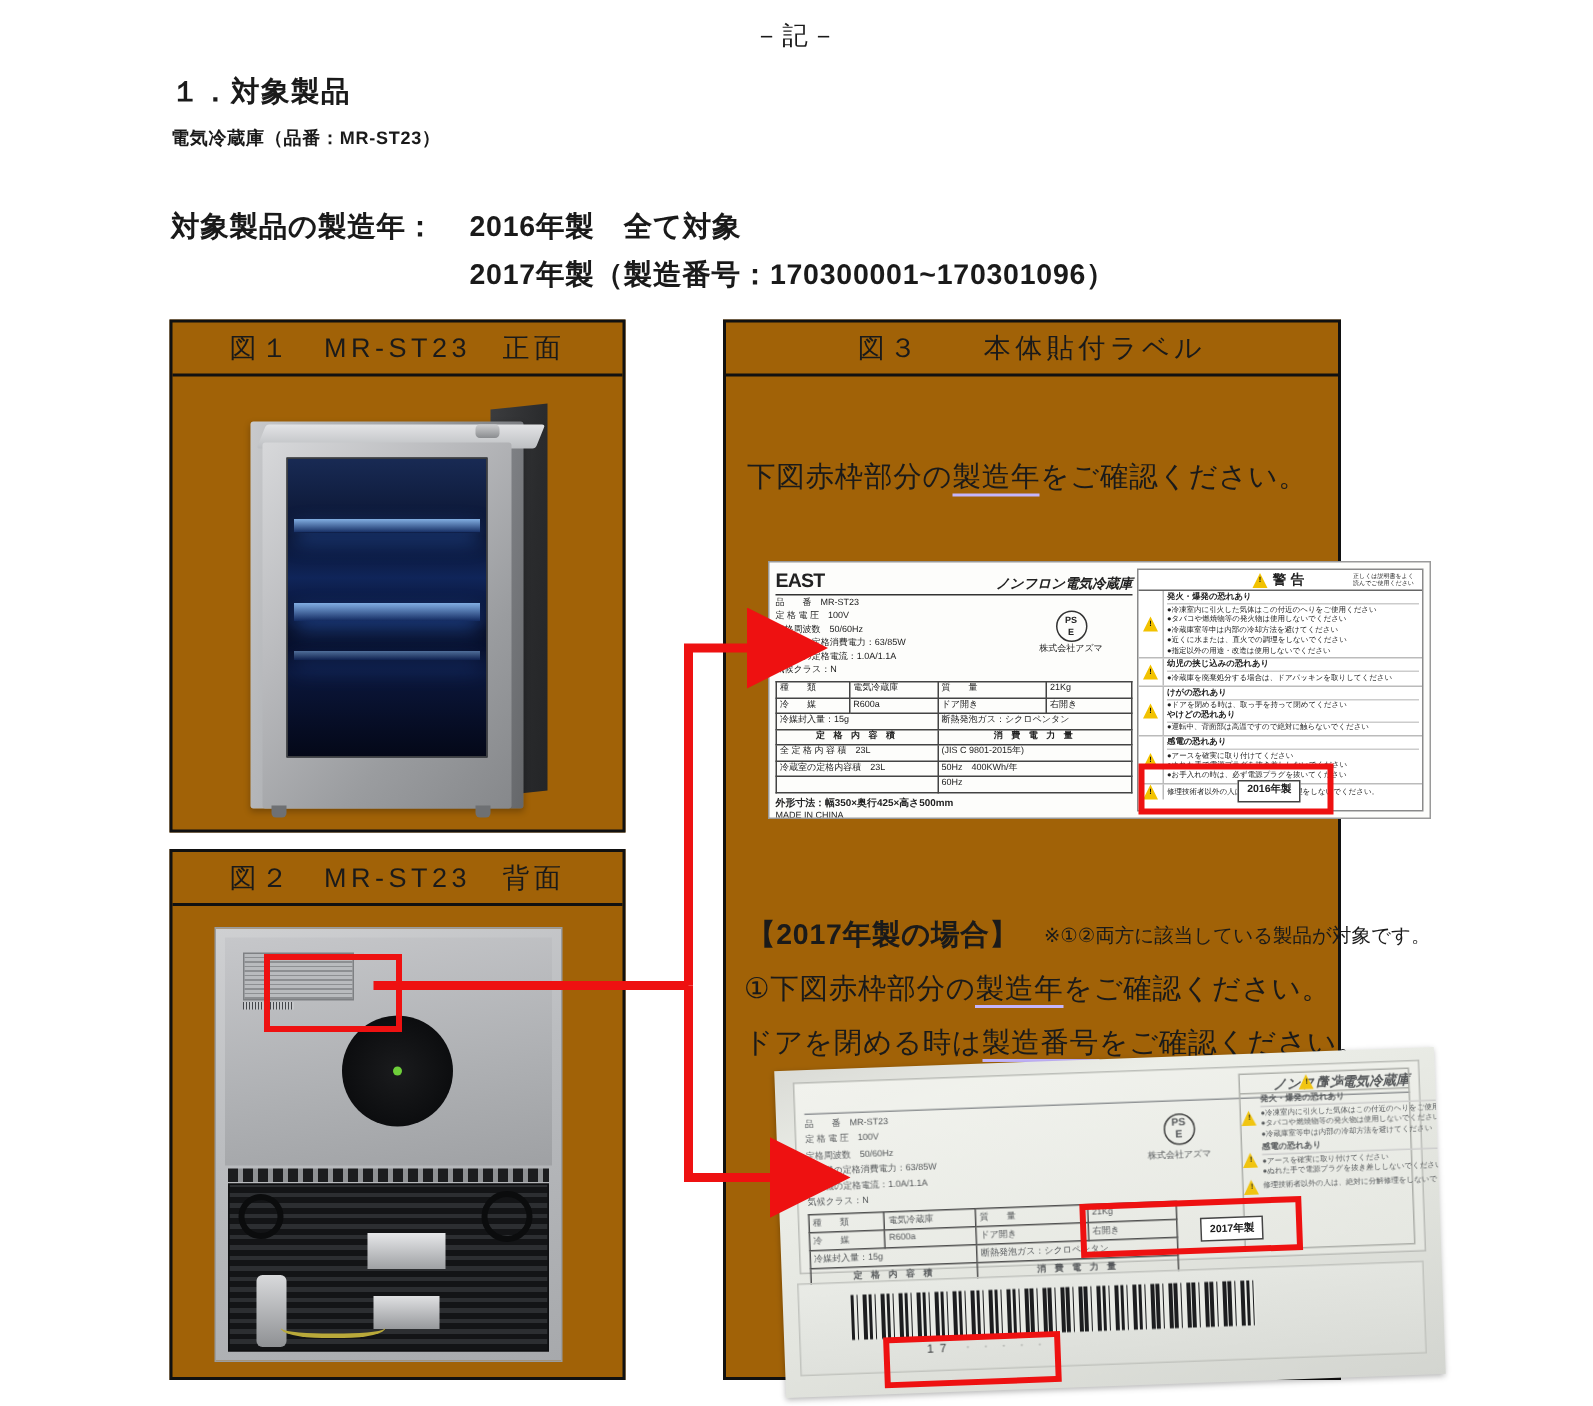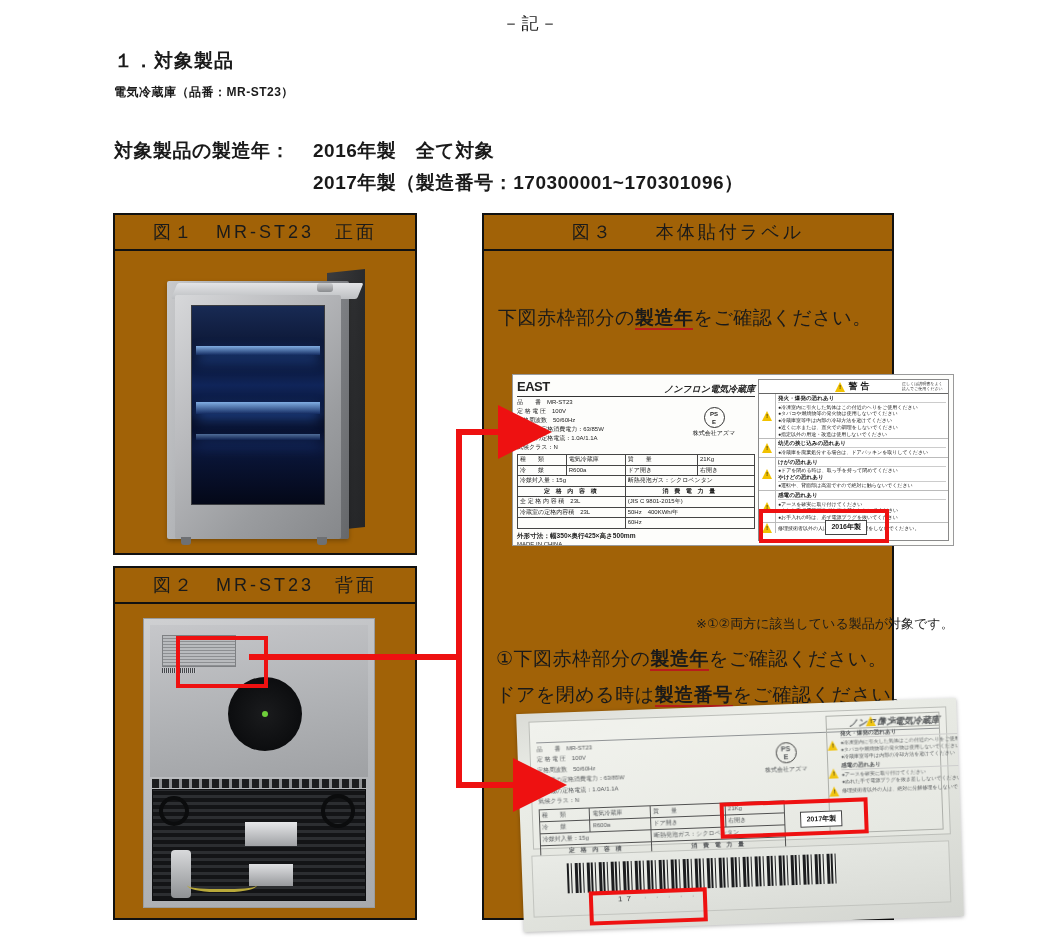--- a/index.html
+++ b/index.html
@@ -162,21 +162,21 @@
 
   
   .f3-body { position: relative; width: 100%; height: calc(100% - 34px); }
   .f3-line { position: absolute; white-space: nowrap; }
   .t2016a { left: 14px; top: 16px;  font-size: 19px; font-weight: bold; letter-spacing: .5px; }
   .t2016b { left: 14px; top: 54px;  font-size: 19px; letter-spacing: .5px; }
   .t2017a { left: 14px; top: 359px; font-size: 19px; font-weight: bold; letter-spacing: .5px; }
   .t2017note { left: 212px; top: 364px; font-size: 13px; letter-spacing: 0; }
   .t2017b { left: 12px; top: 395px; font-size: 19px; letter-spacing: .5px; }
   .t2017c { left: 12px; top: 431px; font-size: 19px; letter-spacing: .5px; }
-  .emph { font-weight: bold; border-bottom: 2px solid #b91c1c; }
+  .emph { font-weight: normal; border-bottom: 2px solid #c4b5fd; }
 
   
   #label2016 {
     position: absolute; left: 28px; top: 123px; width: 442px; height: 172px;
     background: #fdfdfb; border: 1px solid #9a9a9a; box-sizing: border-box;
     font-size: 5.4px; line-height: 1.25; color: #222; overflow: hidden;
   }
   .lb-inner { position: absolute; inset: 4px; display: flex; gap: 3px; }
   .lb-left  { width: 238px; position: relative; }
   .lb-right { flex: 1; border: 1px solid #8a8a8a; position: relative; background:#fff; }
@@ -452,20 +452,21 @@
               <p>修理技術者以外の人は、絶対に分解修理をしないでください。</p>
             </div>
           </div>
         </div>
       </div>
 
       <div class="year-chip" style="right:86px; bottom:10px;">2016年製</div>
       <div class="year-box" style="right:64px; bottom:2px; width:130px; height:34px;"></div>
     </div>
 
+    <div class="f3-line t2017a">【2017年製の場合】</div>
     <div class="f3-line t2017b">
       <span>①下図赤枠部分の</span><span class="emph">製造年</span><span>をご確認ください。</span>
     </div>
     <div class="f3-line t2017note">※①②両方に該当している製品が対象です。</div>
     <div class="f3-line t2017c">
       <span>ドアを閉める時は</span><span class="emph">製造番号</span><span>をご確認ください。</span>
     </div>
 
     <div id="label2017">
       <div class="ph-card">

